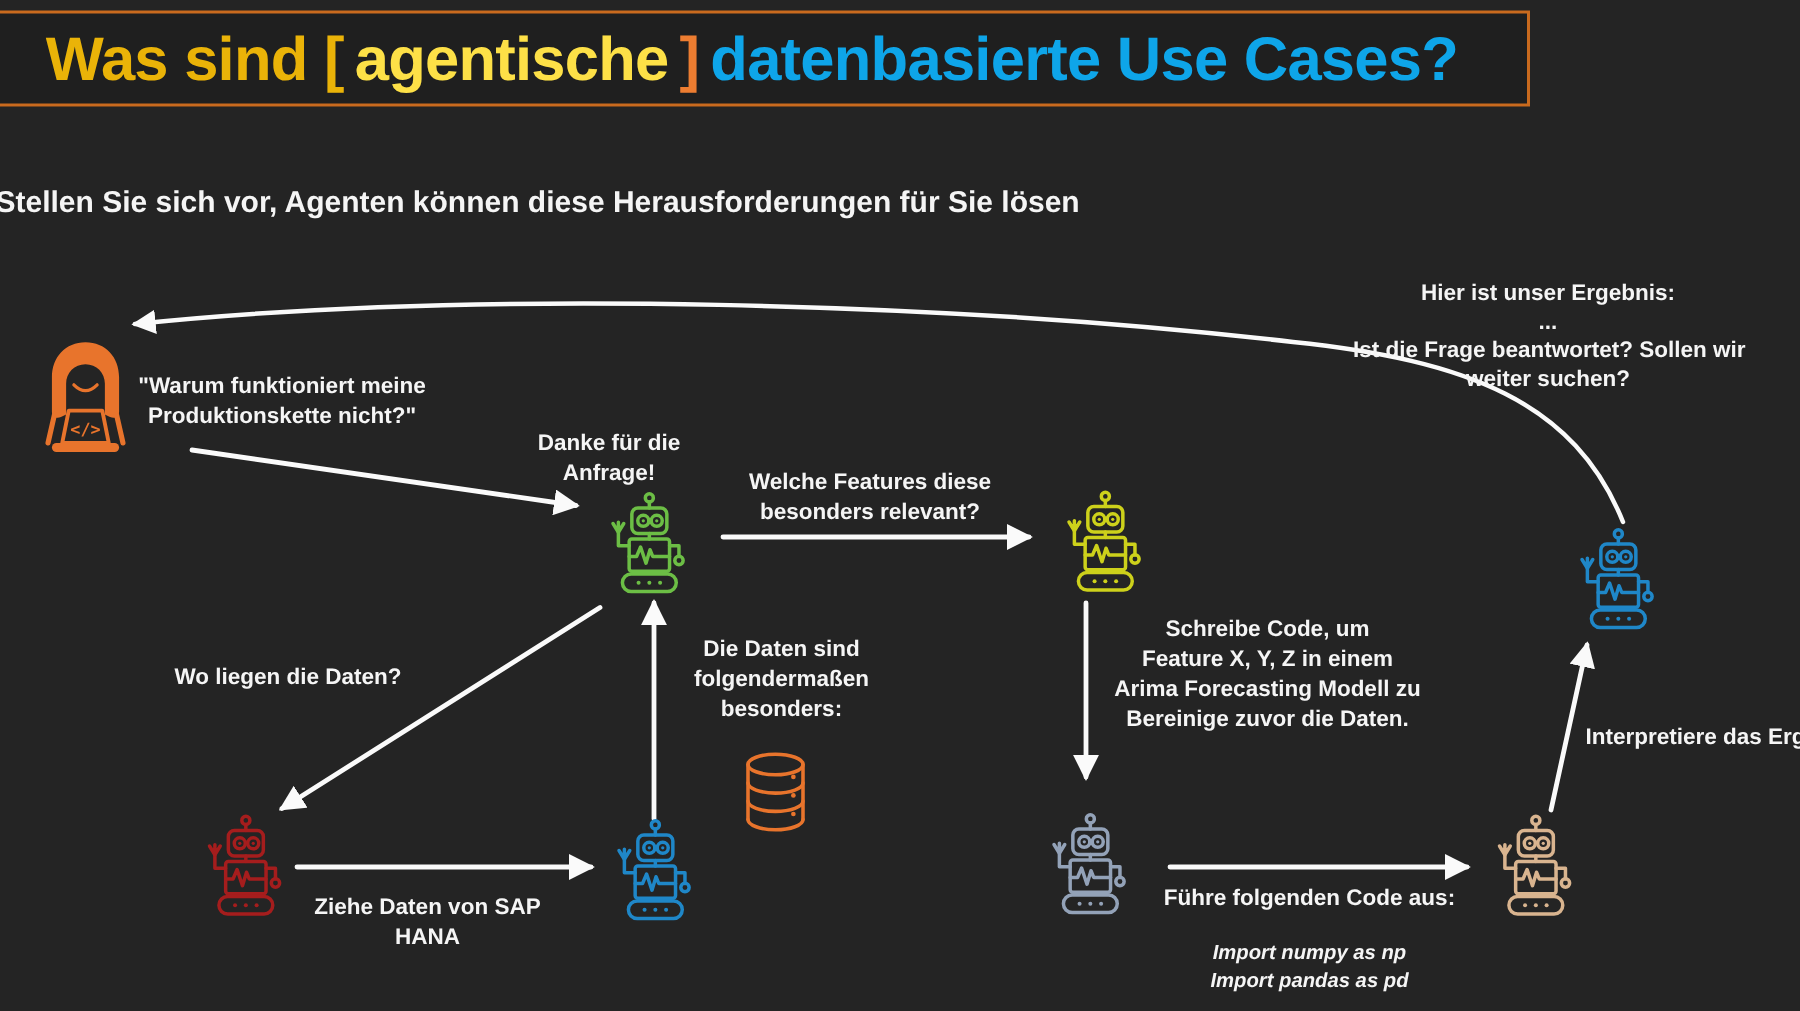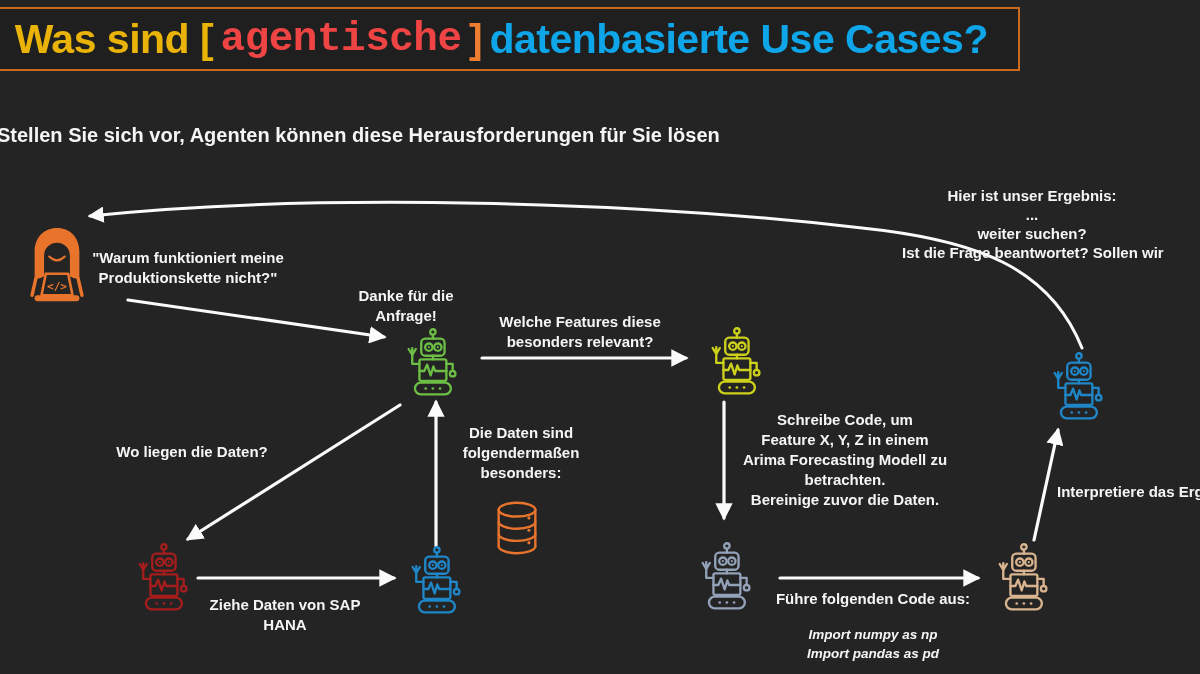--- a/index.html
+++ b/index.html
@@ -37,21 +37,21 @@
   .robot svg { width:100%; height:100%; display:block; }
 
   svg.overlay { position:absolute; left:0; top:0; width:1200px; height:674px; pointer-events:none; }
   .arrow { stroke:#FAFAFA; stroke-width:3.2; fill:none; stroke-linecap:round; }
 </style>
 </head>
 <body>
 
 <div class="abs title-box">
   <span style="color: #eab308;">Was sind [</span>
-  <span class="t-sp" style="color: #ef4444; font-family: Liberation Mono, monospace;">agentische</span>
+  <span class="t-sp" style="color: #fde047;">agentische</span>
   <span style="color: rgb(237, 125, 49);">]</span>
   <span class="t-sp" style="color: #0ea5e9;">datenbasierte Use Cases?</span>
 </div>
 
 <div class="abs subtitle">Stellen Sie sich vor, Agenten können diese Herausforderungen für Sie lösen</div>
 
 <svg class="overlay" viewBox="0 0 1200 674">
   <defs>
     <marker id="ah" viewBox="0 0 10 10" refX="8.5" refY="5" markerWidth="5.4" markerHeight="5.4" orient="auto-start-reverse">
       <path d="M0,0 L10,5 L0,10 Z" fill="#FAFAFA"></path>
@@ -268,28 +268,27 @@
     <div class="line">besonders:</div>
   </div>
 <div class="abs lbl" style="left:195px; top:595px; width:180px;">
     <div class="line">Ziehe Daten von SAP</div>
     <div class="line">HANA</div>
   </div>
 <div class="abs lbl" style="left:725px; top:410px; width:240px;">
     <div class="line">Schreibe Code, um</div>
     <div class="line">Feature X, Y, Z in einem</div>
     <div class="line">Arima Forecasting Modell zu</div>
-    <div class="line">betrachten.</div>
     <div class="line">Bereinige zuvor die Daten.</div>
   </div>
 <div class="abs lbl" style="left:753px; top:589px; width:240px;">Führe folgenden Code aus:</div>
 <div class="abs code-lbl" style="left:753px; top:625px; width:240px;">
     <div class="line">Import numpy as np</div>
     <div class="line">Import pandas as pd</div>
     <div class="line">...</div>
   </div>
 <div class="abs nowrap-left" style="left:1057px; top:483px;">Interpretiere das Ergebnis</div>
 <div class="abs lbl" style="left:902px; top:186px; width:260px; line-height:19px;">
     <div class="line">Hier ist unser Ergebnis:</div>
     <div class="line">...</div>
+    <div class="line">Ist die Frage beantwortet? Sollen wir</div>
     <div class="line">weiter suchen?</div>
-    <div class="line">Ist die Frage beantwortet? Sollen wir</div>
   </div>
 
 </body></html>

